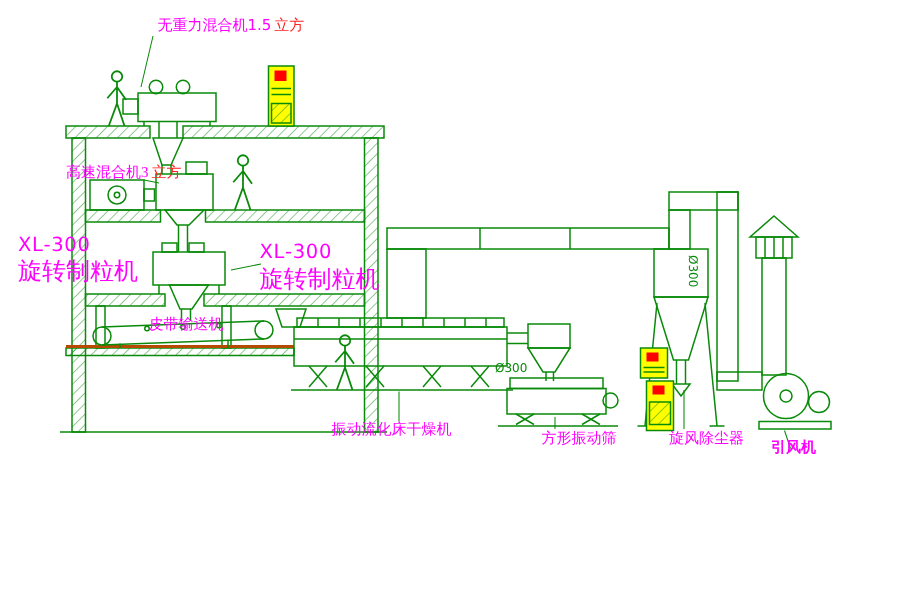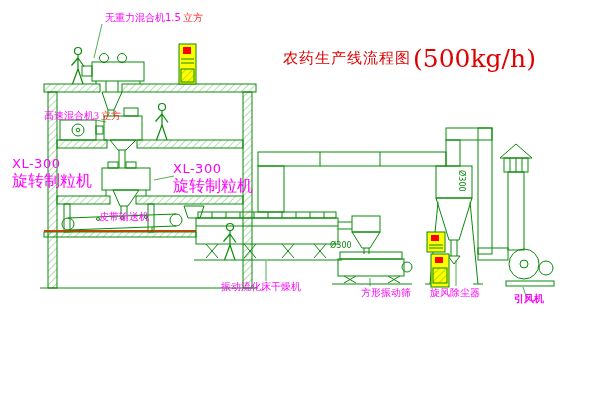--- a/index.html
+++ b/index.html
@@ -218,24 +218,20 @@
         <line x1="96" y1="120" x2="106" y2="122"></line>
         <line x1="174" y1="176" x2="154" y2="180"></line>
         <line x1="266" y1="281" x2="266" y2="261"></line>
         <line x1="370" y1="286" x2="370" y2="278"></line>
         <line x1="456" y1="286" x2="456" y2="260"></line>
         <line x1="527" y1="299" x2="523" y2="287"></line>
       </g>
     </g>
   </svg>
 
-  <div class="title-row">
-    <span class="t-main">农药生产线流程图</span>
-    <span class="t-cap">(500kg/h)</span>
-  </div>
 
   <div class="lbl" style="left:82px; top:12px;margin-left:23px;">
     <span>无重力混合机1.5</span><span class="red">立方</span>
   </div>
 
   <div class="lbl" style="left:44px; top:110px;font-family:Liberation Serif, serif;">
     <span>高速混合机3</span><span class="red">立方</span>
   </div>
 
   <div class="lbl" style="left:12px; top:157px;">
@@ -247,20 +243,20 @@
     <div class="model">XL-300</div>
     <div class="sub">旋转制粒机</div>
   </div>
 
   <div class="lbl" style="left:99px; top:211px;">皮带输送机</div>
 
   <div class="lbl" style="left:221px; top:281px;">振动流化床干燥机</div>
 
   <div class="lbl" style="left:337px; top:287px;margin-left:24px;">方形振动筛</div>
 
-  <div class="lbl" style="left:430px; top:287px;">旋风除尘器</div>
+  <div class="lbl" style="left:446px; top:287px;">旋风除尘器</div>
 
   <div class="lbl" style="left:514px; top:293px;font-weight:bold;">引风机</div>
 
   <div class="dim vert" style="left:466px; top:170px;">Ø300</div>
   <div class="dim" style="left:330px; top:241px;">Ø300</div>
 
 </div>
 
 </body></html>

